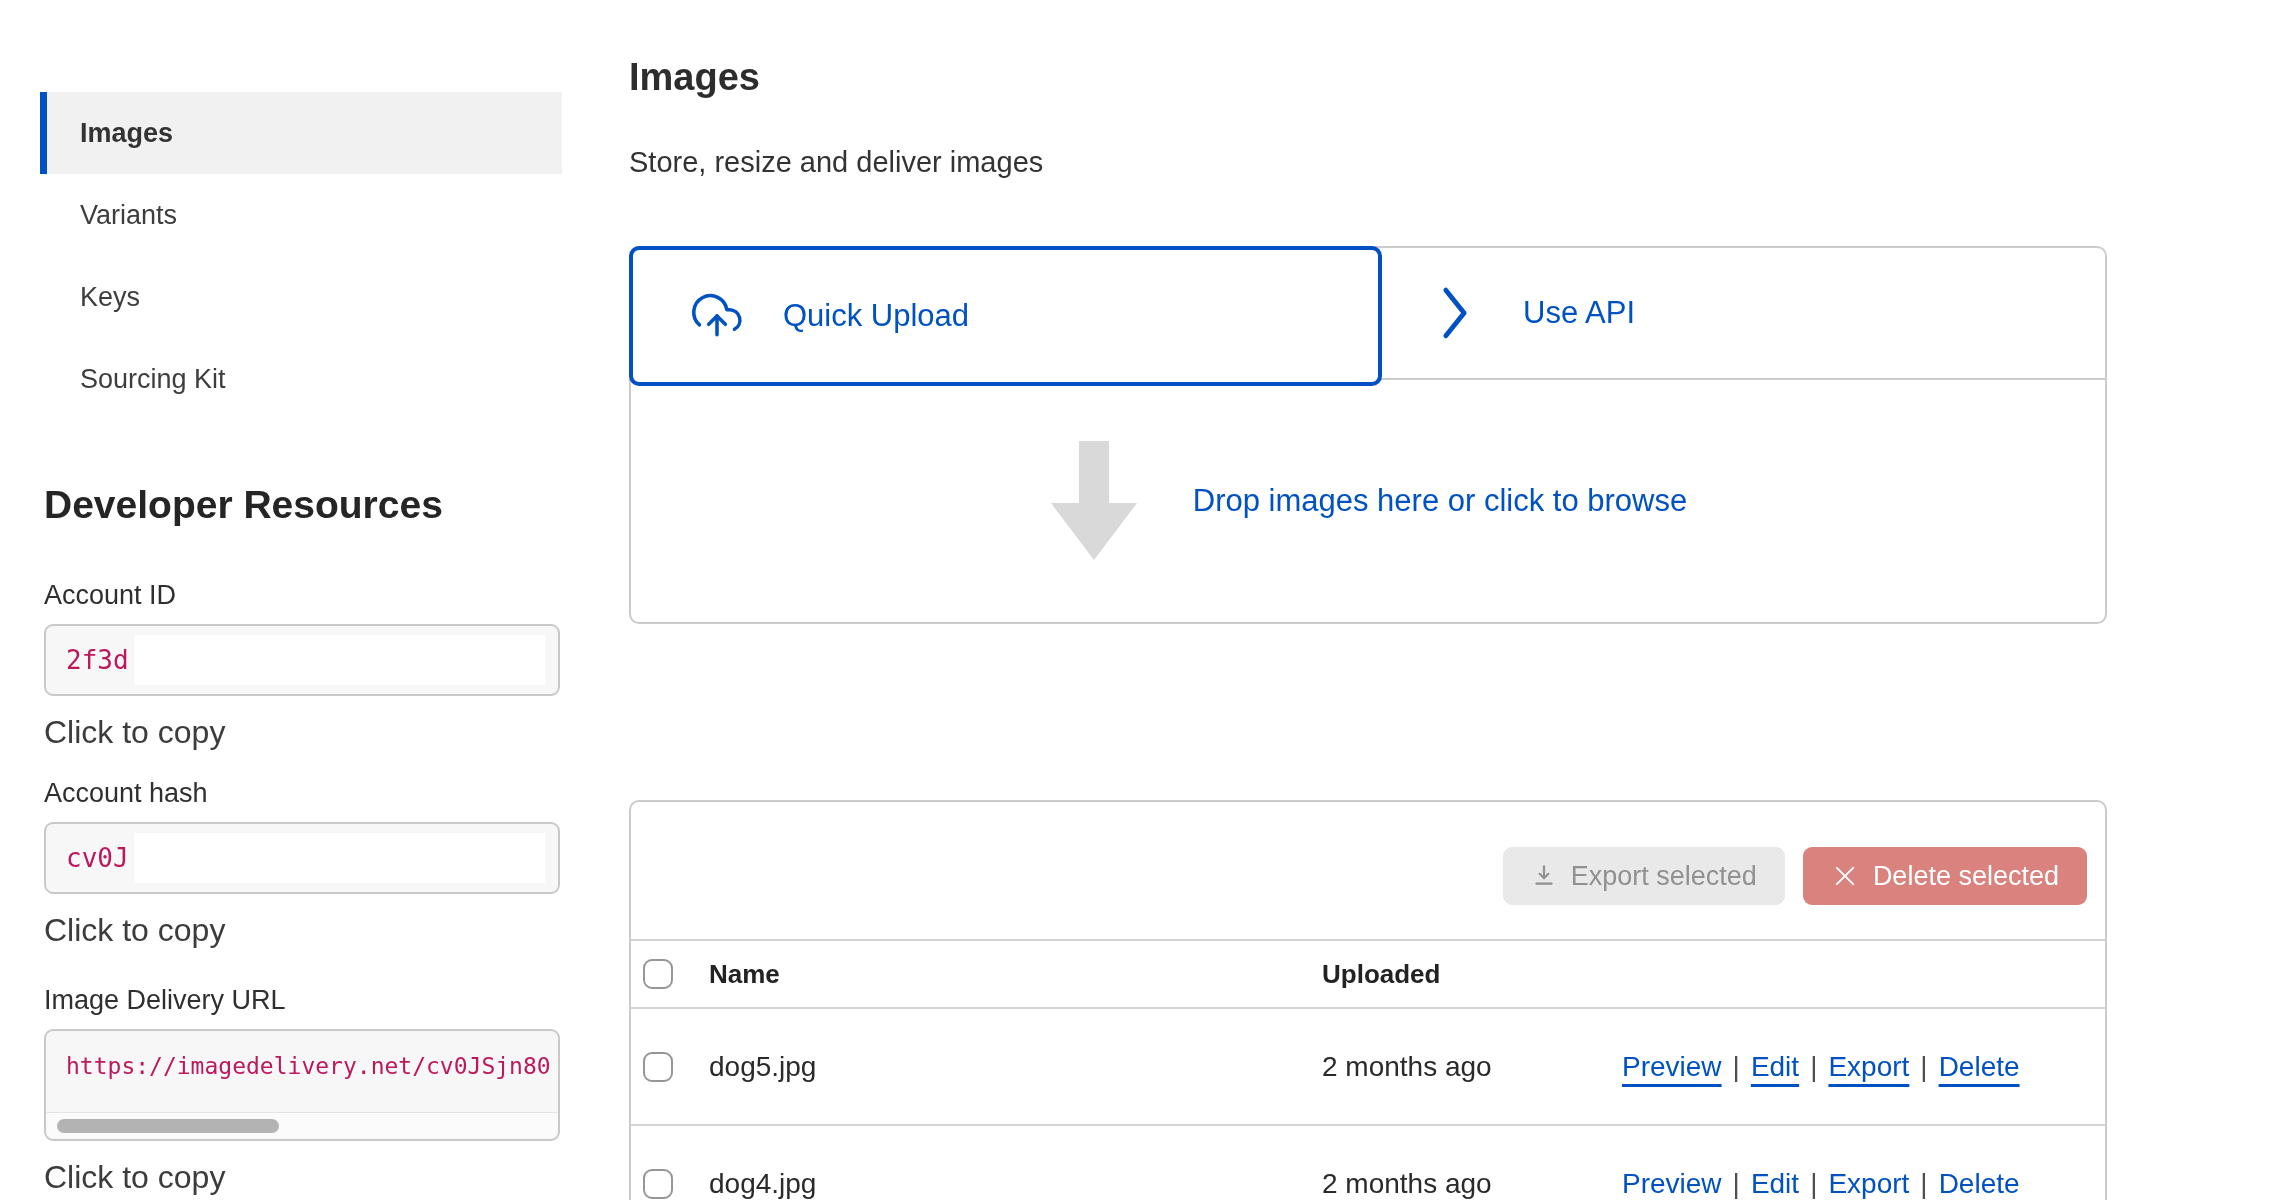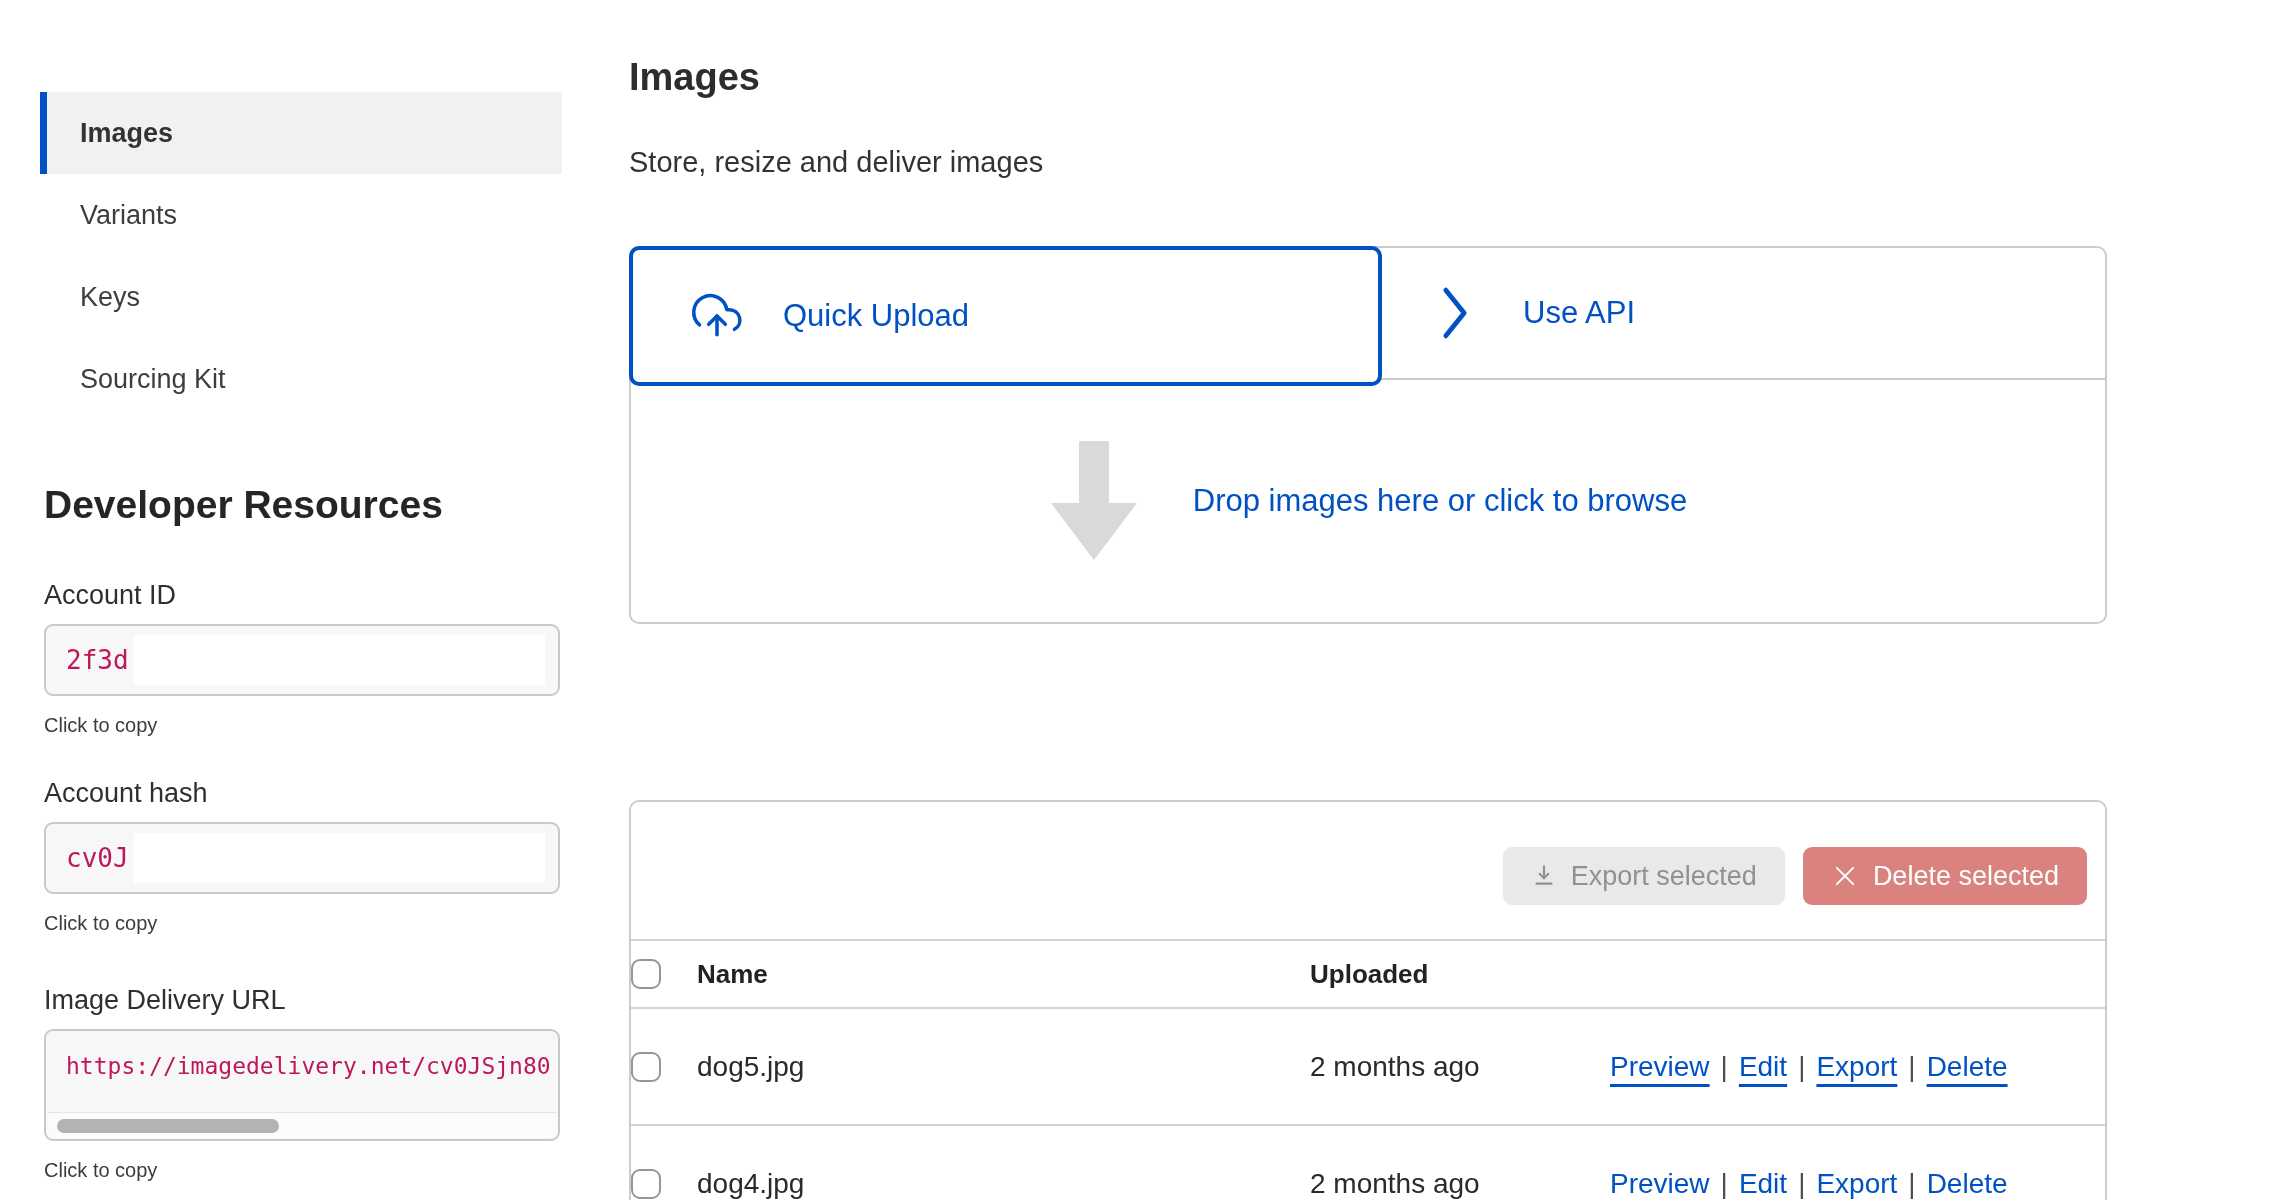--- a/index.html
+++ b/index.html
@@ -35,21 +35,21 @@
              border:2px solid #c9c9c9;border-radius:9px;display:flex;align-items:center;
              padding-left:20px;font-family:"DejaVu Sans Mono","Liberation Mono",monospace;
              font-size:26px;color:#be185d;cursor:pointer;overflow:hidden;}
   .copyfield .redact{position:absolute;left:88px;top:9px;bottom:9px;right:13px;background:#fff;}
   .copyfield.url{height:112px;align-items:flex-start;padding-top:22px;font-size:23px;
                  white-space:nowrap;}
   .hscroll{position:absolute;left:1px;right:1px;bottom:1px;height:26px;background:#fbfbfb;
            border-top:1px solid #e3e3e3;border-radius:0 0 7px 7px;}
   .hscroll .thumb{position:absolute;left:10px;top:6px;width:222px;height:14px;
            background:var(--scroll-thumb);border-radius:7px;cursor:pointer;}
-  .hint{margin-top:18px;font-size:20px;color:#3c3c3c;height:26px;}
+  .hint{margin-top:18px;font-size:32px;color:#3c3c3c;height:26px;}
 
   
   .main-title{position:absolute;left:629px;top:56px;font-size:38px;font-weight:700;color:#2d2d2d;}
   .main-subtitle{position:absolute;left:629px;top:146px;font-size:29px;color:#333;}
 
   
   .uploader{position:absolute;left:629px;top:246px;width:1478px;height:378px;
             border:2px solid var(--border-gray);border-radius:10px;background:#fff;}
   .tabbar{position:relative;height:132px;border-bottom:2px solid var(--border-gray);}
   .tab-active{position:absolute;left:-2px;top:-2px;width:753px;height:140px;background:#fff;
@@ -66,21 +66,21 @@
   
   .tablecard{position:absolute;left:629px;top:800px;width:1478px;height:470px;
              border:2px solid var(--border-gray);border-radius:10px;background:#fff;overflow:hidden;}
   .toolbar{height:139px;display:flex;justify-content:flex-end;align-items:flex-start;
            padding:45px 18px 0 12px;gap:18px;border-bottom:2px solid var(--table-line);}
   .btn{height:58px;border:none;border-radius:9px;display:flex;align-items:center;gap:14px;
        padding:0 28px;font-size:27px;font-family:inherit;cursor:pointer;}
   .btn.export{background:var(--export-bg);color:var(--export-text);}
   .btn.delete{background:var(--delete-red);color:#fff;text-align:right;}
   .trow{display:grid;grid-template-columns:66px 613px 300px 1fr;align-items:center;
-        }
+        padding-left:12px;}
   .thead{height:68px;border-bottom:2px solid var(--table-line);font-weight:700;}
   .th{font-size:26px;color:#222;}
   .datarow{height:117px;border-bottom:2px solid var(--table-line);}
   .td{font-size:28px;color:#2a2a2a;}
   .checkbox{width:30px;height:30px;border:2px solid #969696;border-radius:9px;background:#fff;
             cursor:pointer;}
   .actions{display:flex;align-items:center;}
   .actions a{color:var(--link-blue);font-size:28px;text-decoration:underline;cursor:pointer;
              text-decoration-thickness:2.5px;text-underline-offset:8px;}
   .sep{color:#4f4f4f;font-size:28px;margin:0 11px;}

